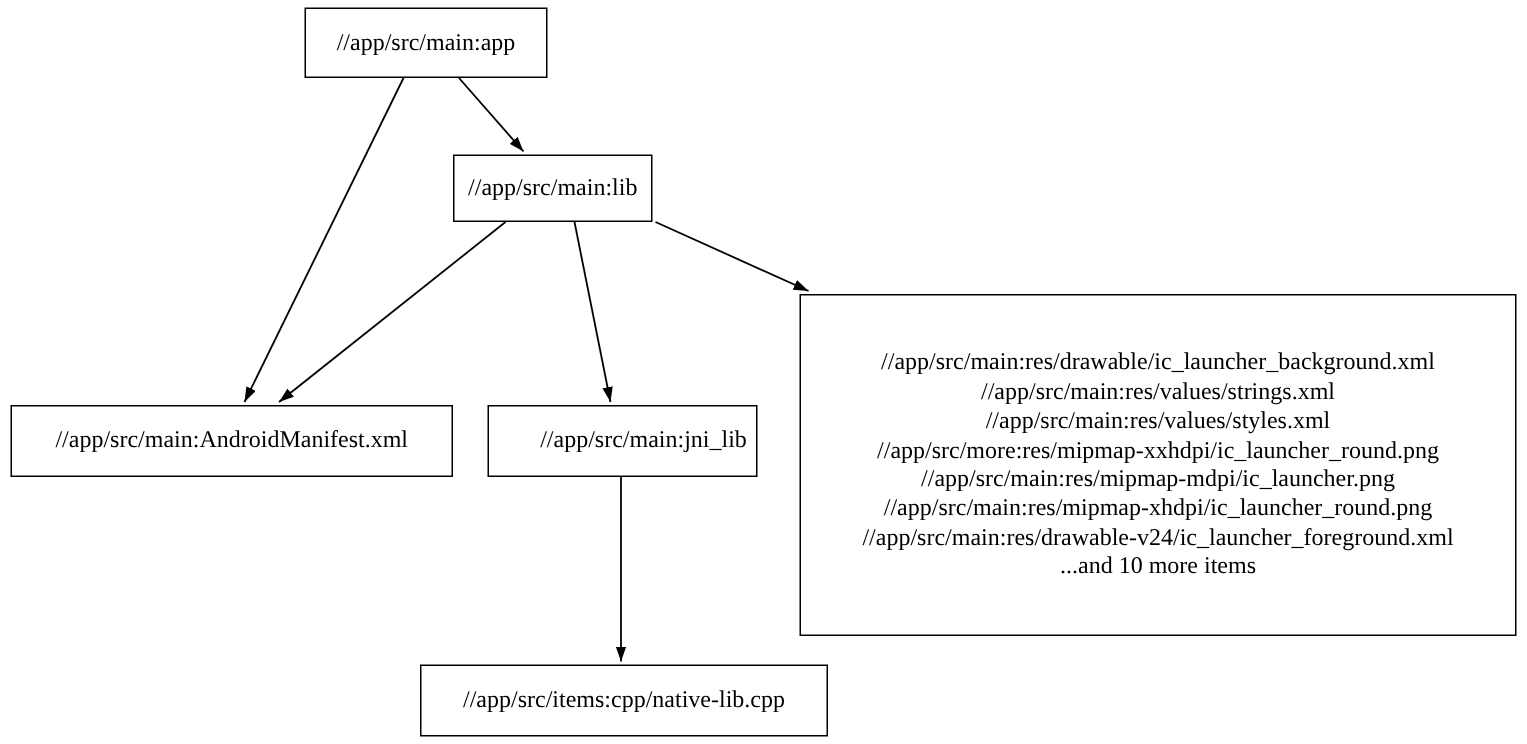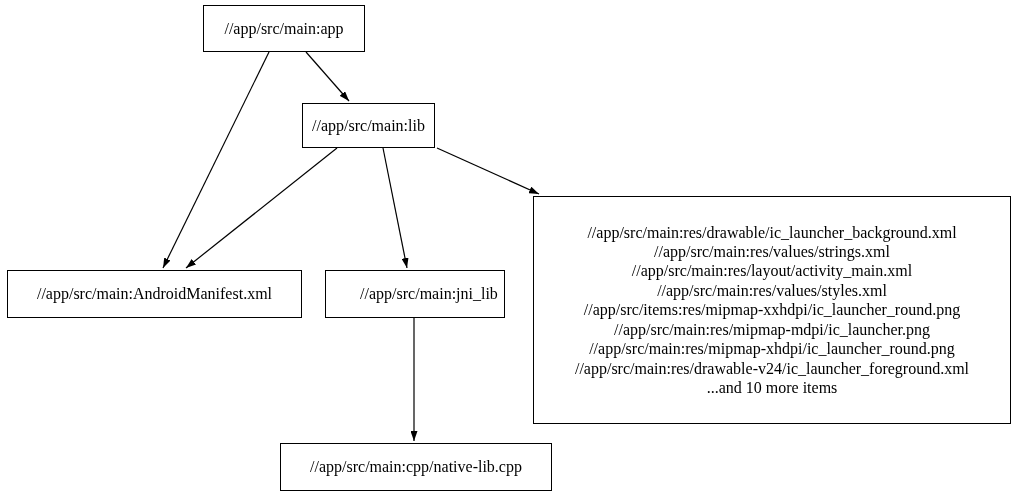--- a/index.html
+++ b/index.html
@@ -79,26 +79,25 @@
     <span>//app/src/main:AndroidManifest.xml</span>
   </div>
 
   <div class="node" style="left:325px; top:270px; width:180px; height:48px;padding-left:28px;">
     <span>//app/src/main:jni_lib</span>
   </div>
 
   <div class="node multiline" style="left:533px; top:196px; width:478px; height:228px;">
     <span class="res-line">//app/src/main:res/drawable/ic_launcher_background.xml</span>
     <span class="res-line">//app/src/main:res/values/strings.xml</span>
-    <span class="res-line">//app/src/main:res/layout/activity_main.xml</span>
     <span class="res-line">//app/src/main:res/values/styles.xml</span>
-    <span class="res-line">//app/src/items:res/mipmap-xxhdpi/ic_launcher_round.png</span>
+    <span class="res-line">//app/src/more:res/mipmap-xxhdpi/ic_launcher_round.png</span>
     <span class="res-line">//app/src/main:res/mipmap-mdpi/ic_launcher.png</span>
     <span class="res-line">//app/src/main:res/mipmap-xhdpi/ic_launcher_round.png</span>
     <span class="res-line">//app/src/main:res/drawable-v24/ic_launcher_foreground.xml</span>
     <span class="res-line">...and 10 more items</span>
   </div>
 
   <div class="node" style="left:280px; top:443px; width:272px; height:48px;">
-    <span>//app/src/main:cpp/native-lib.cpp</span>
+    <span>//app/src/items:cpp/native-lib.cpp</span>
   </div>
 
 </div>
 
 </body></html>

